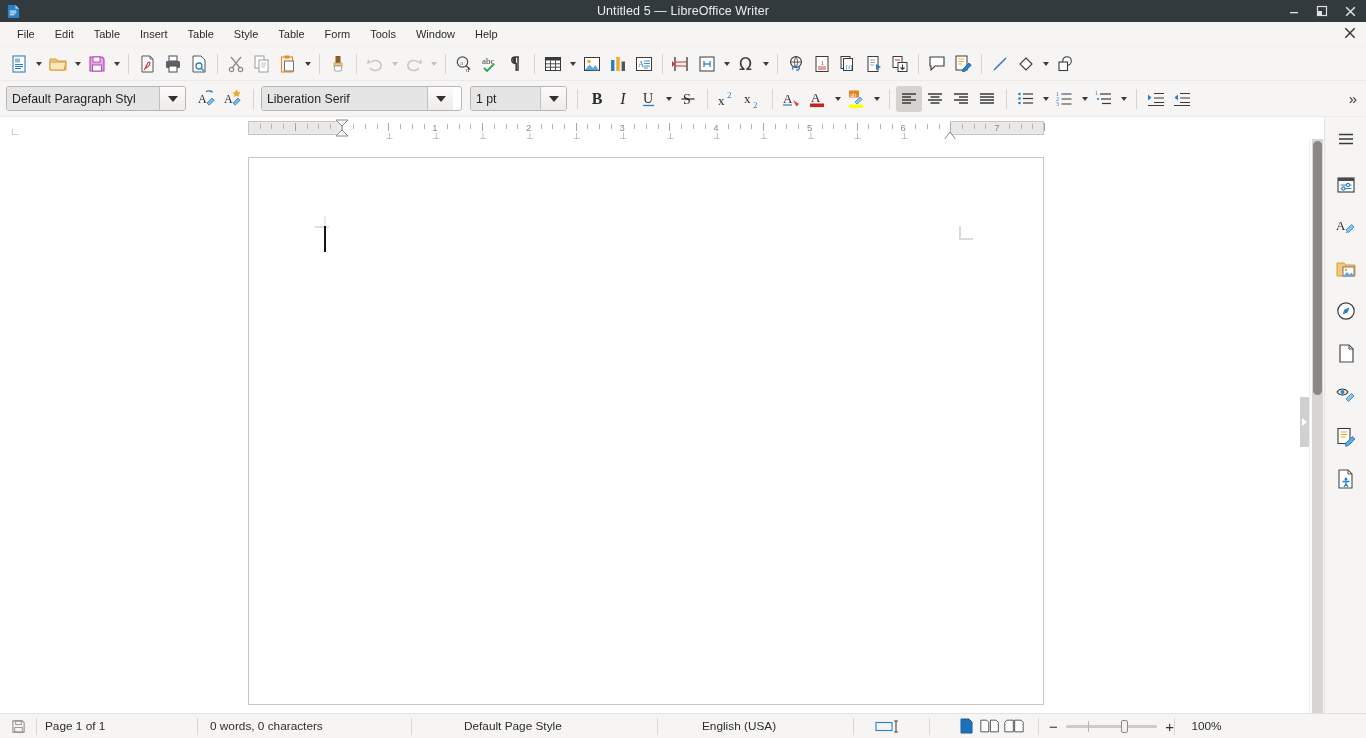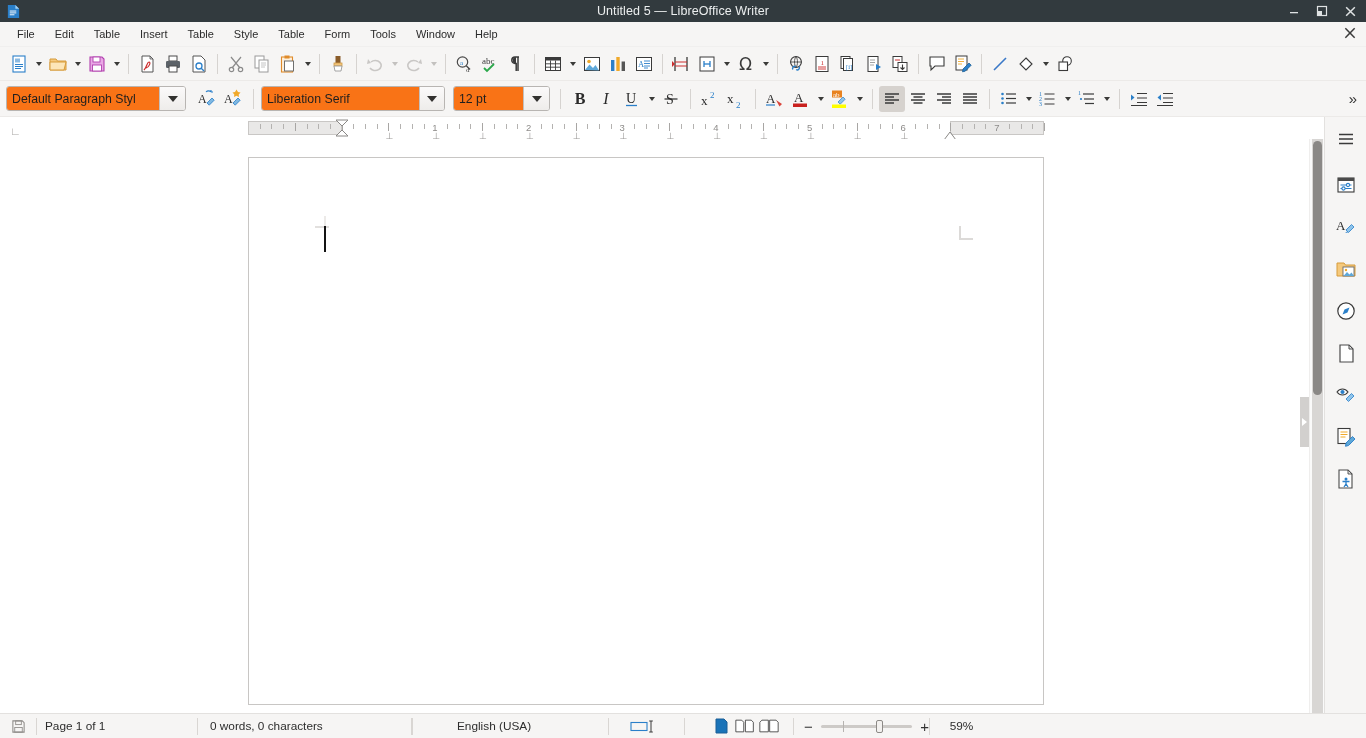--- a/index.html
+++ b/index.html
@@ -58,21 +58,21 @@
   }
 
   
   .combo {
     height: 25px; display: flex; align-items: stretch;
     border: 1px solid #b8b5b2; border-radius: 3px; background: #ffffff; overflow: hidden;
   }
   .combo .val {
     display: flex; align-items: center; padding: 0 5px;
     font-size: 12.3px; color: #1f1f1f; white-space: nowrap; overflow: hidden;
-    background: #f97316;
+    background: #e5e5e5;
   }
   .combo .arrow {
     width: 26px; background: linear-gradient(#fbfafa,#eeecea);
     border-left: 1px solid #c3c0bd; display: flex; align-items: center; justify-content: center;
   }
   .caret { width: 0; height: 0; border-left: 5px solid transparent; border-right: 5px solid transparent; border-top: 6px solid #32312f; }
   .caret-sm { width: 0; height: 0; border-left: 3.5px solid transparent; border-right: 3.5px solid transparent; border-top: 4.5px solid #3a3a38; }
 
   .bold-b { font-family: "Liberation Serif", serif; font-weight: 700; font-size: 16px; color: #2a2a2a; }
   .ital-i { font-family: "Liberation Serif", serif; font-style: italic; font-size: 16px; color: #2a2a2a; }
@@ -514,29 +514,29 @@
     <div class="tbtn">
       <svg width="22" height="22" viewBox="0 0 22 22">
         <text x="2" y="15" font-size="12" fill="#2a2a2a" font-family="Liberation Serif, serif">A</text>
         <path d="M11 15l5-5 2.2 2.2-5 5z" fill="#7fb8e2" stroke="#2a7fc9" stroke-width=".8"></path>
         <path d="M13 4l1.5-2.5L16 4l2.5.5L16.7 6.4 17 9l-2.5-1.2L12 9l.3-2.6L10.5 4.5z" fill="#f0a92a"></path>
       </svg>
     </div>
 
     <div class="sep" style="margin-left:7px;margin-right:7px"></div>
 
-    <div class="combo" style="width:184px">
+    <div class="combo" style="width:201px">
       <div class="val" style="width:165px">Liberation Serif</div>
       <div class="arrow">
           <span class="caret"></span>
         </div>
     </div>
 
     <div class="combo" style="width:97px;margin-left:8px">
-      <div class="val" style="width:69px">12 pt</div>
+      <div class="val" style="width:69px">1 pt</div>
       <div class="arrow">
           <span class="caret"></span>
         </div>
     </div>
 
     <div class="sep" style="margin-left:10px;margin-right:6px"></div>
 
     <div class="tbtn">
       <span class="bold-b">B</span>
     </div>
@@ -889,20 +889,21 @@
         <path d="M2 2h10l2 2v10H2z" fill="none" stroke="#8d8a87" stroke-width="1.1"></path>
         <rect x="5" y="2" width="6" height="4" fill="none" stroke="#8d8a87" stroke-width=".9"></rect>
         <rect x="4" y="9" width="8" height="5" fill="none" stroke="#8d8a87" stroke-width=".9"></rect>
       </svg>
     </div>
     <div class="sb-div"></div>
     <div class="sb-cell" style="width:160px;padding-left:8px">Page 1 of 1</div>
     <div class="sb-div"></div>
     <div class="sb-cell" style="width:213px;padding-left:12px">0 words, 0 characters</div>
     <div class="sb-div"></div>
+    <div class="sb-cell" style="width:245px;padding-left:52px">Default Page Style</div>
     <div class="sb-div"></div>
     <div class="sb-cell" style="width:195px;padding-left:44px">English (USA)</div>
     <div class="sb-div"></div>
     <div class="sb-cell" style="width:75px;justify-content:center">
       <svg width="34" height="15" viewBox="0 0 34 15">
         <rect x="1" y="3.5" width="16" height="8" fill="none" stroke="#2a7fc9" stroke-width="1.1"></rect>
         <path d="M21 2v11M19.2 2h3.6M19.2 13h3.6" stroke="#3a3a3a" stroke-width="1"></path>
       </svg>
     </div>
     <div class="sb-div"></div>
@@ -928,15 +929,15 @@
     <div class="sb-div"></div>
     <div class="sb-cell zoomslider" style="width:135px;padding-left:10px;gap:8px">
       <span style="font-size:15px;color:#333">−</span>
       <div class="zsl-line">
         <div class="zsl-mid"></div>
         <div class="zsl-thumb"></div>
       </div>
       <span style="font-size:15px;color:#333">+</span>
     </div>
     <div class="sb-div"></div>
-    <div class="sb-cell" style="width:63px;justify-content:center">59%</div>
+    <div class="sb-cell" style="width:63px;justify-content:center">100%</div>
   </div>
 </div>
 
 </body></html>

